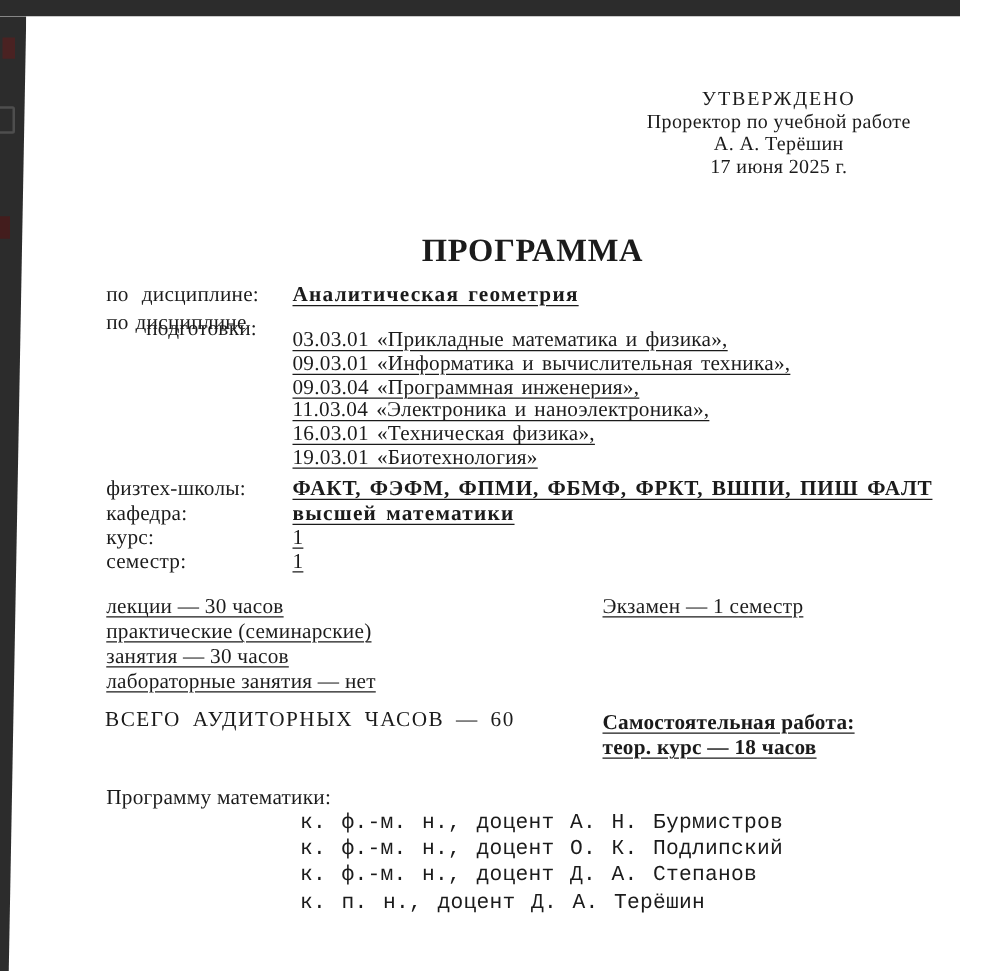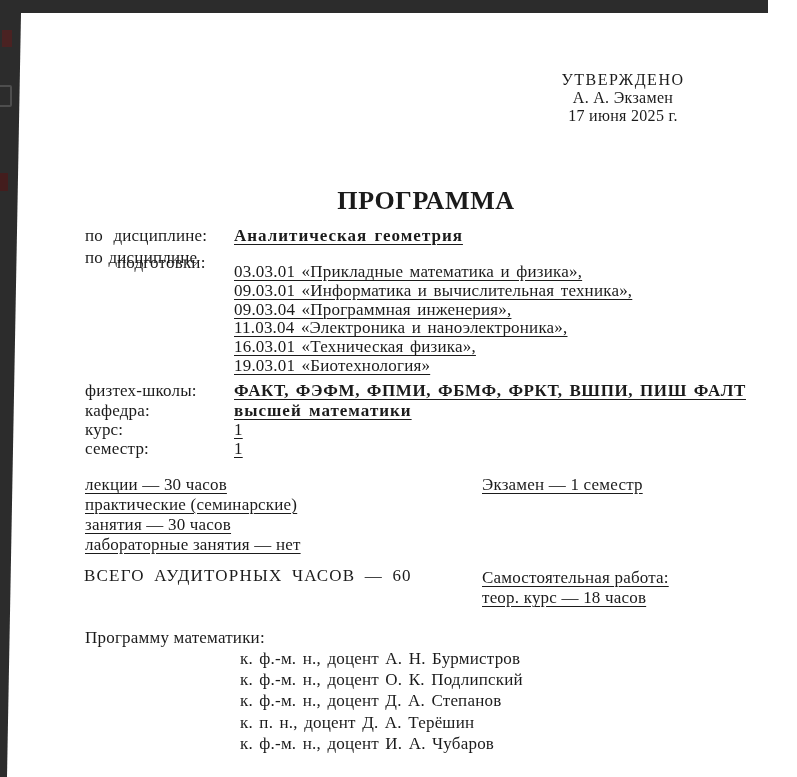--- a/index.html
+++ b/index.html
@@ -49,40 +49,41 @@
 
   .lblcol { left: 85px; }
   .valcol { left: 234px; }
   .rightcol { left: 482px; }
 
   .discipline-label { word-spacing: 6px; }
   .bold-value { font-weight: bold; letter-spacing: 1px; word-spacing: 2px; }
   .dir-list div { line-height: 18.8px; }
   .dir-list { word-spacing: 2px; }
   .hours div { line-height: 20px; }
-  .selfwork div { line-height: 20px; }
+  .selfwork div { line-height: 20px; font-weight: bold; }
   .total-line { letter-spacing: 1.2px; word-spacing: 4px; }
-  .authors-list div { line-height: 21.2px; word-spacing: 2px; }
+  .authors-list div { line-height: 21.2px; word-spacing: 2px; font-family: Liberation Mono, monospace; }
 </style>
 </head>
 <body>
 
 <div class="screen">
 
   <div class="topbar"></div>
 
   <div class="leftstrip">
     <div class="frag frag-letter"></div>
     <div class="frag frag-box"></div>
     <div class="frag frag-red"></div>
   </div>
 
   <div class="abs approval">
     <div class="caps">УТВЕРЖДЕНО</div>
-    <div>А. А. Экзамен</div>
+    <div>Проректор по учебной работе</div>
+    <div>А. А. Терёшин</div>
     <div>17 июня 2025 г.</div>
   </div>
 
   <h1 class="abs title">ПРОГРАММА</h1>
 
   <div class="abs t lblcol discipline-label" style="top:226px">по дисциплине:</div>
   <div class="abs t valcol u bold-value" style="top:226px">Аналитическая геометрия</div>
 
   <div class="abs t lblcol" style="top:248px; word-spacing:1px">по дисциплине</div>
   <div class="abs t" style="top:253px; left:117px">подготовки:</div>
@@ -123,16 +124,15 @@
     <div><span class="u">Самостоятельная работа:</span></div>
     <div><span class="u">теор. курс — 18 часов</span></div>
   </div>
 
   <div class="abs t lblcol" style="top:628px">Программу математики:</div>
   <div class="abs t authors-list" style="top:648px; left:240px">
     <div>к. ф.-м. н., доцент А. Н. Бурмистров</div>
     <div>к. ф.-м. н., доцент О. К. Подлипский</div>
     <div>к. ф.-м. н., доцент Д. А. Степанов</div>
     <div>к. п. н., доцент Д. А. Терёшин</div>
-    <div>к. ф.-м. н., доцент И. А. Чубаров</div>
   </div>
 
 </div>
 
 </body></html>

